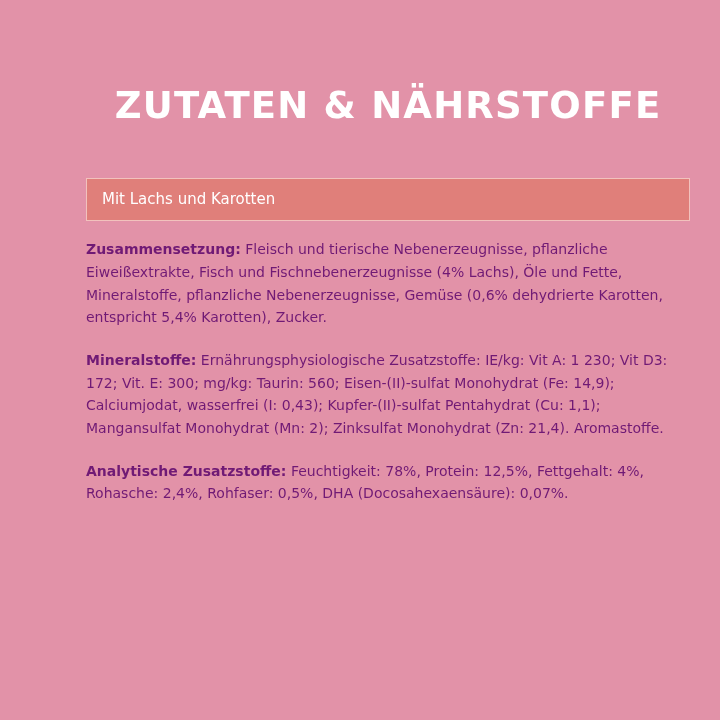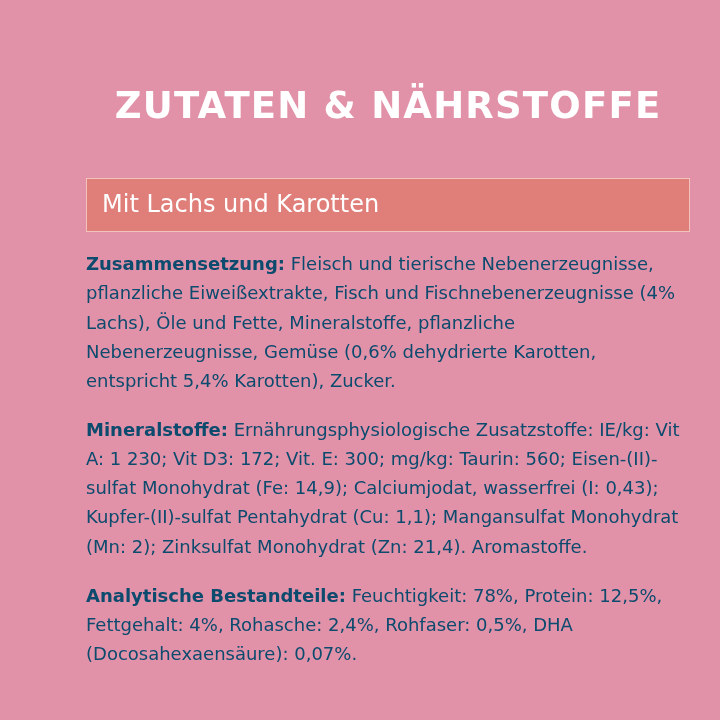--- a/index.html
+++ b/index.html
@@ -32,29 +32,29 @@
     line-height: 1.2;
   }
   .variant-box {
     margin-top: 50px;
     background: #e07f7a;
     border: 1px solid #f2c2bd;
     box-sizing: border-box;
     padding: 11px 15px 12px 15px;
   }
   .variant-box .variant-text {
-    font-size: 24px;
+    font-size: 15px;
     color: #ffffff;
     line-height: 1.2;
   }
   .body-block {
     margin-top: 17px;
-    font-size: 18px;
+    font-size: 14px;
     line-height: 1.62;
-    color: #0c4a6e;
+    color: #701a75;
   }
   .body-block + .body-block {
     margin-top: 20px;
   }
   .lbl {
     font-weight: bold;
   }
   .txt {
     font-weight: normal;
   }
@@ -72,16 +72,16 @@
 
   <div class="body-block">
     <span class="lbl">Zusammensetzung:</span><span class="txt"> Fleisch und tierische Nebenerzeugnisse, pflanzliche Eiweißextrakte, Fisch und Fischnebenerzeugnisse (4% Lachs), Öle und Fette, Mineralstoffe, pflanzliche Nebenerzeugnisse, Gemüse (0,6% dehydrierte Karotten, entspricht 5,4% Karotten), Zucker.</span>
   </div>
 
   <div class="body-block">
     <span class="lbl">Mineralstoffe:</span><span class="txt"> Ernährungsphysiologische Zusatzstoffe: IE/kg: Vit A: 1 230; Vit D3: 172; Vit. E: 300; mg/kg: Taurin: 560; Eisen-(II)-sulfat Monohydrat (Fe: 14,9); Calciumjodat, wasserfrei (I: 0,43); Kupfer-(II)-sulfat Pentahydrat (Cu: 1,1); Mangansulfat Monohydrat (Mn: 2); Zinksulfat Monohydrat (Zn: 21,4). Aromastoffe.</span>
   </div>
 
   <div class="body-block">
-    <span class="lbl">Analytische Bestandteile:</span><span class="txt"> Feuchtigkeit: 78%, Protein: 12,5%, Fettgehalt: 4%, Rohasche: 2,4%, Rohfaser: 0,5%, DHA (Docosahexaensäure): 0,07%.</span>
+    <span class="lbl">Analytische Zusatzstoffe:</span><span class="txt"> Feuchtigkeit: 78%, Protein: 12,5%, Fettgehalt: 4%, Rohasche: 2,4%, Rohfaser: 0,5%, DHA (Docosahexaensäure): 0,07%.</span>
   </div>
 
 </div>
 
 </body></html>

